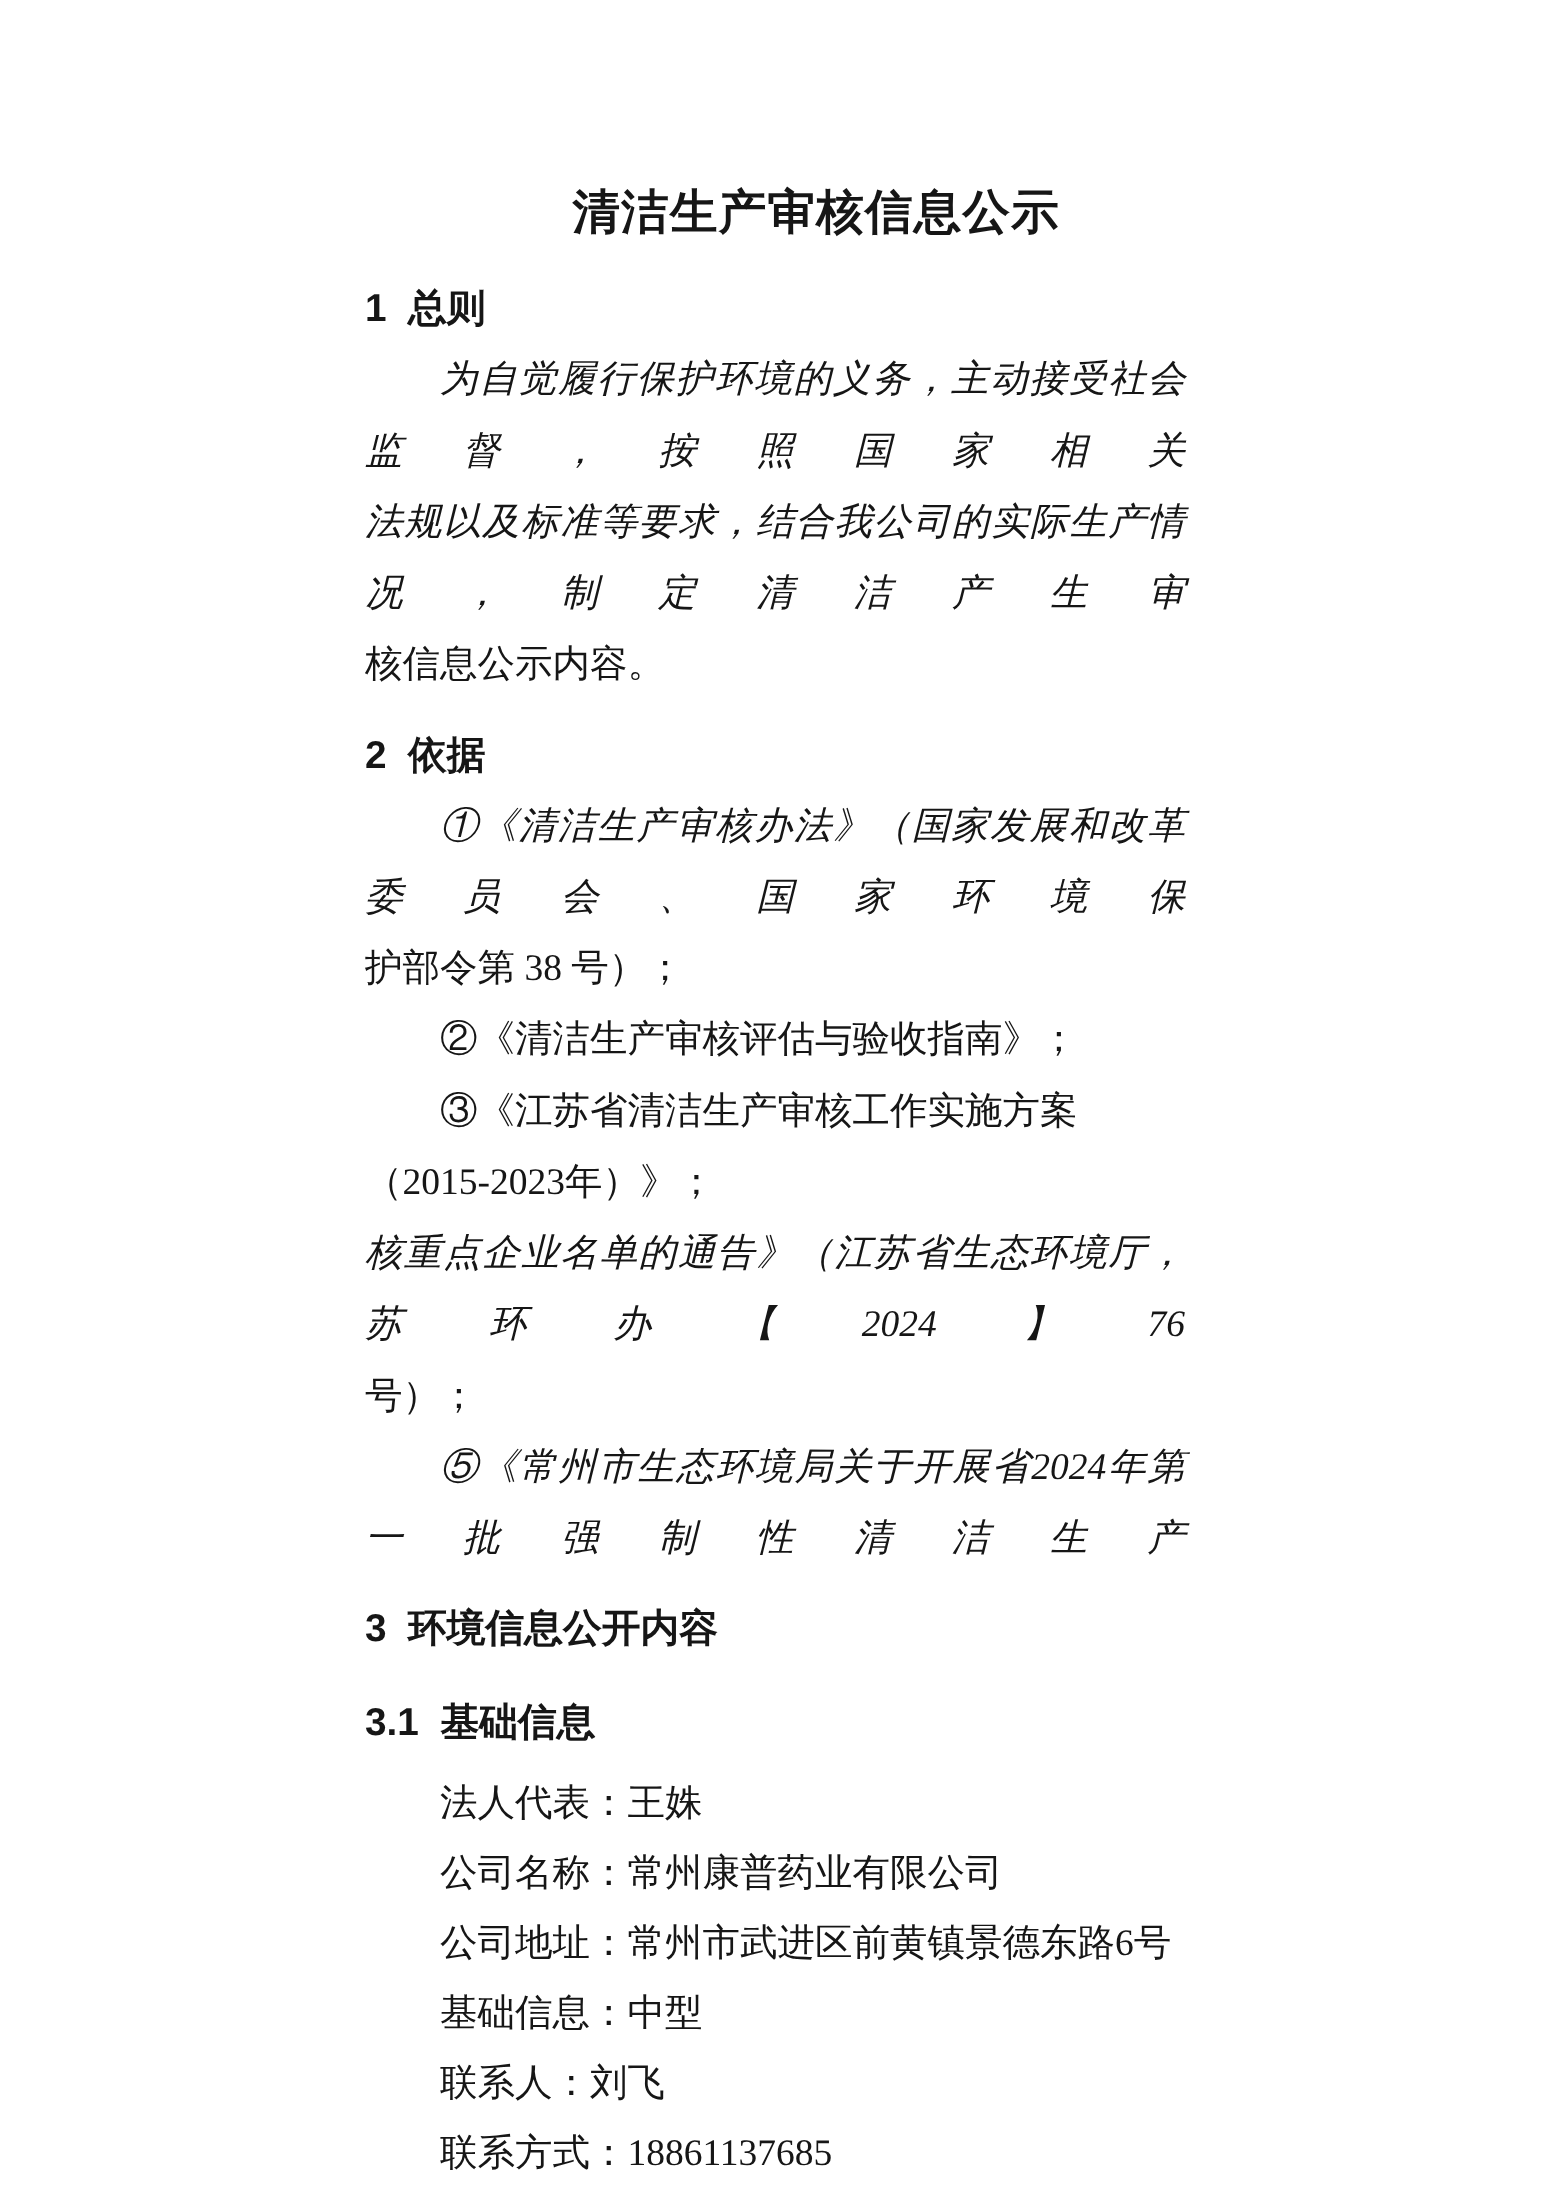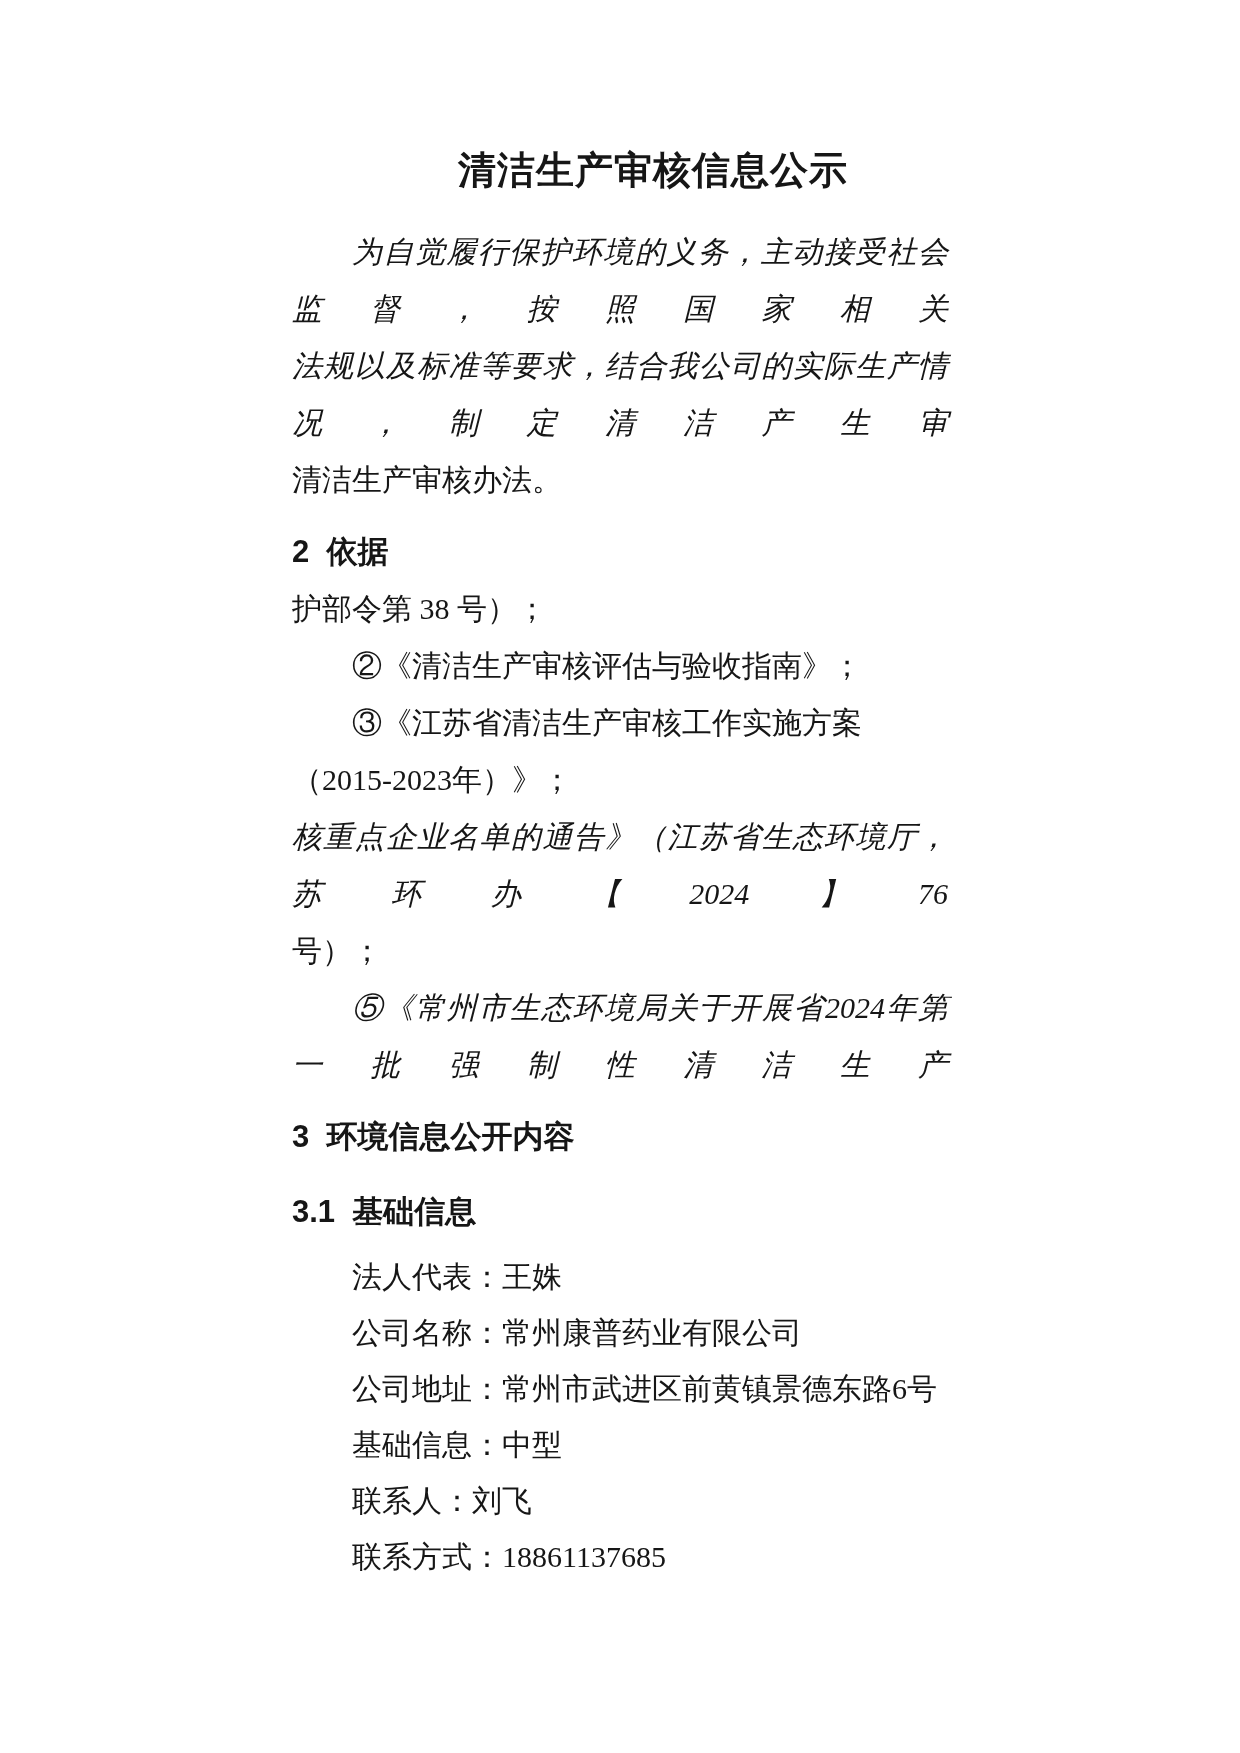--- a/index.html
+++ b/index.html
@@ -61,27 +61,29 @@
   }
   .info-block { margin-top: 13px; }
   .info-block .line { line-height: 56px; }
 </style>
 </head>
 <body>
 
 <div class="page">
   <div class="doc-title">清洁生产审核信息公示</div>
   <div>
+      <div class="heading1">1  总则</div>
       <div class="para">
         <div class="line full indent">为自觉履行保护环境的义务，主动接受社会监督，按照国家相关</div>
         <div class="line full">法规以及标准等要求，结合我公司的实际生产情况，制定清洁产生审</div>
-        <div class="line">清洁生产审核办法。</div>
+        <div class="line">核信息公示内容。</div>
       </div>
       <div class="heading1">2  依据</div>
       <div class="para">
+        <div class="line full indent">①《清洁生产审核办法》（国家发展和改革委员会、国家环境保</div>
         <div class="line">护部令第 38 号）；</div>
       </div>
       <div class="para">
         <div class="line indent">②《清洁生产审核评估与验收指南》；</div>
       </div>
       <div class="para">
         <div class="line indent">③《江苏省清洁生产审核工作实施方案（2015-2023年）》；</div>
       </div>
       <div class="para">
         <div class="line full">核重点企业名单的通告》（江苏省生态环境厅，苏环办【2024】76</div>

